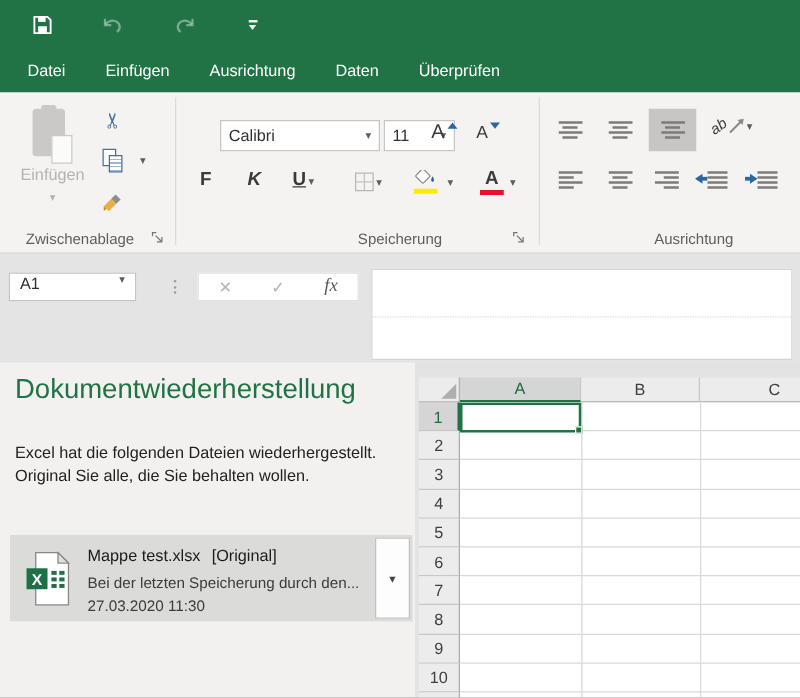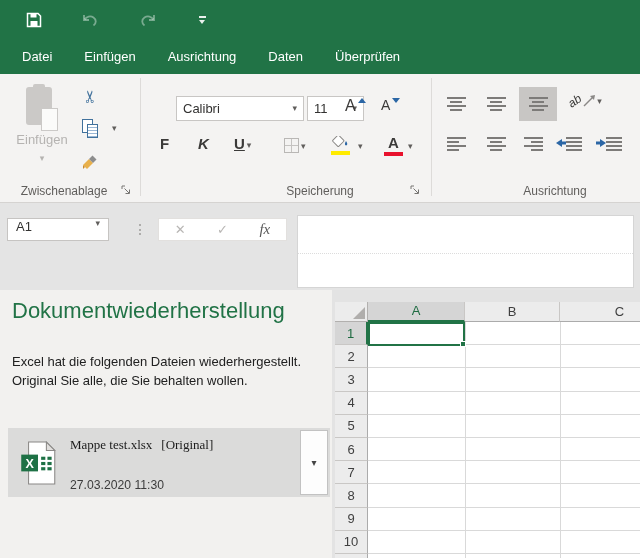--- a/index.html
+++ b/index.html
@@ -71,21 +71,21 @@
   .fbtns span{ flex:1; text-align:center; font-size:13px; color:#b8b6b4; }
   .fbtns .fx{ color:#595959; font-family:"Liberation Serif", serif; font-style:italic; font-size:15px; }
   .finput{ position:absolute; left:297px; top:12px; width:337px; height:73px; background:#fff; border:1px solid #d5d5d5; }
   .finput .divider{ height:38px; border-bottom:1px dotted #dcdcdc; }
   
   .pane{ position:absolute; left:0; top:290px; width:332px; height:268px; background:#f2f1ef; }
   .pane h1{ position:absolute; left:12px; top:8px; font-size:22px; font-weight:300; color:#217346; letter-spacing:0; white-space:nowrap; }
   .pane p{ position:absolute; left:12px; top:62px; width:302px; font-size:13px; line-height:19px; color:#212121; }
   .file-item{ position:absolute; left:8px; top:138px; width:322px; height:69px; background:#dbdbda; }
   .file-item .ficon{ position:absolute; left:12px; top:13px; }
-  .fi-title{ position:absolute; left:62px; top:9px; font-size:13px; color:#1b1b1b; white-space:nowrap;font-family:Liberation Serif, serif; }
+  .fi-title{ position:absolute; left:62px; top:9px; font-size:13px; color:#1b1b1b; white-space:nowrap; }
   .fi-title .tag{ margin-left:9px; }
   .fi-detail{ position:absolute; left:62px; top:31px; font-size:12.2px; color:#3c3c3c; white-space:nowrap; }
   .fi-time{ position:absolute; left:62px; top:50px; font-size:12.2px; color:#3c3c3c; }
   .fi-drop{ position:absolute; right:2px; top:2px; bottom:2px; width:28px; background:#fdfdfd; border:1px solid #c2c2c2; display:flex; align-items:center; justify-content:center; color:#444; font-size:10px; }
   
   .grid{ position:absolute; left:332px; top:290px; right:0; bottom:0; background:#e3e3e3; }
   .corner{ position:absolute; left:3px; top:12px; width:33px; height:20px; background:#ececec; border-right:1px solid #b2b0ae; border-bottom:1px solid #b2b0ae; }
   .corner .tri{ position:absolute; right:2px; bottom:2px; width:0; height:0; border-left:12px solid transparent; border-bottom:12px solid #b0aeac; }
   .colheads{ position:absolute; left:36px; top:12px; height:20px; display:flex; }
   .col-h{ height:20px; background:#ececec; border-right:1px solid #c9c7c5; border-bottom:1px solid #ababab; text-align:center; font-size:13px; line-height:19px; color:#3f3f3f; }
@@ -353,20 +353,21 @@
             <rect x="26" y="15" width="4" height="3"></rect>
           <rect x="20" y="20" width="4" height="3"></rect>
             <rect x="26" y="20" width="4" height="3"></rect>
           <rect x="20" y="25" width="4" height="3"></rect>
             <rect x="26" y="25" width="4" height="3"></rect>
         </g>
       </svg>
       <div class="fi-title">
         <span>Mappe test.xlsx</span><span class="tag">[Original]</span>
       </div>
+      <div class="fi-detail">Bei der letzten Speicherung durch den...</div>
       <div class="fi-time">27.03.2020 11:30</div>
       <div class="fi-drop">
         <span>▾</span>
       </div>
     </div>
   </div>
 
   <div class="grid">
     <div class="corner">
         <span class="tri"></span>

